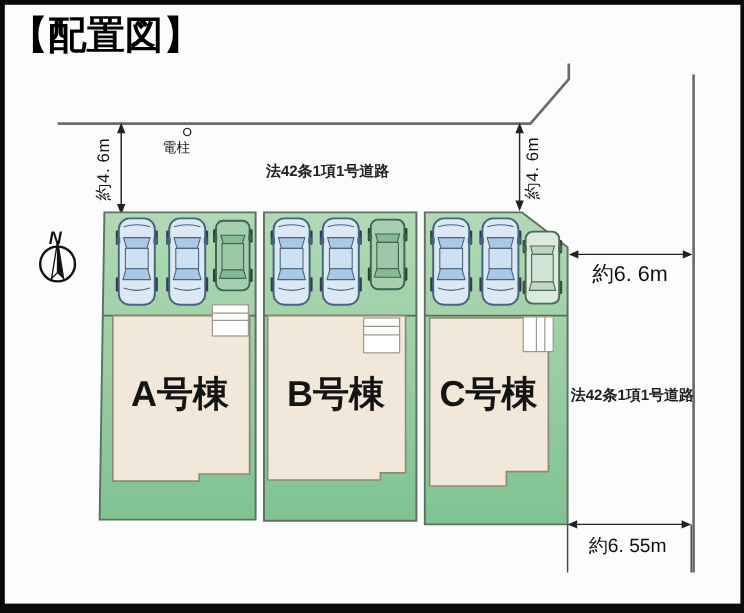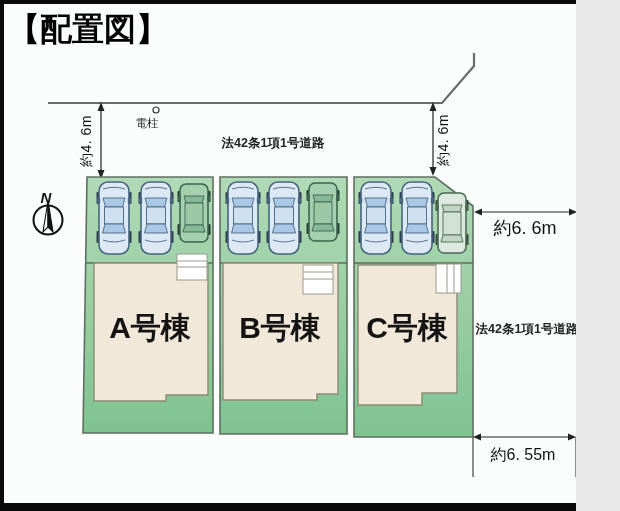--- a/index.html
+++ b/index.html
@@ -1,18 +1,18 @@
 <!DOCTYPE html>
 <html><head>
 <meta charset="utf-8">
 <style>
   html,body{margin:0;padding:0;background:#e8e8e8;}
   .stage{
     position:relative;
-    width:576px;height:511px;
+    width:620px;height:511px;
     background:#1d4ed8;
     font-family:"Liberation Sans","DejaVu Sans",sans-serif;
     overflow:hidden;
   }
   svg{display:block;}
   text{font-family:"Liberation Sans","DejaVu Sans",sans-serif;fill:#111;}
   .dim-text{font-size:14px;letter-spacing:.5px;}
   .road-label{font-size:12.5px;font-weight:600;fill:#222;}
   .bldg-label{font-size:30px;font-weight:600;fill:#141414;}
   .small-label{font-size:11.5px;fill:#222;}

